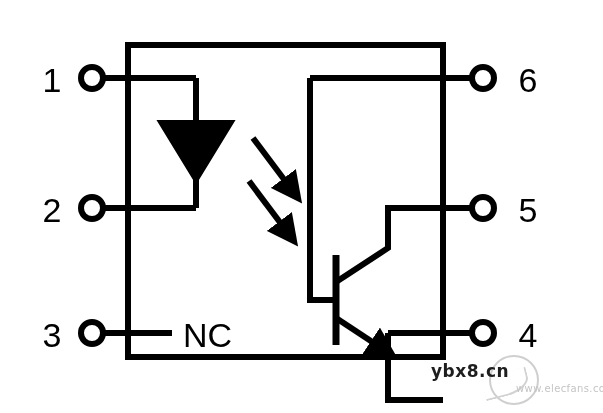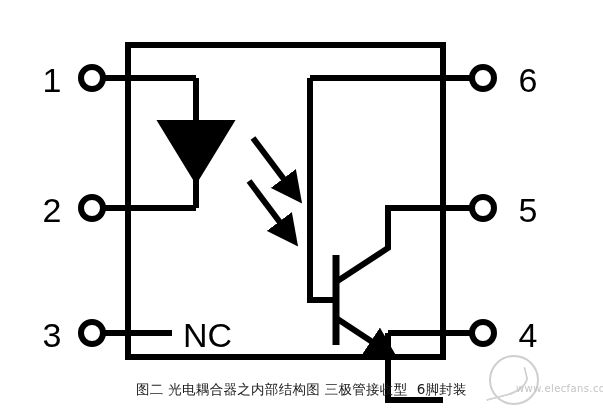--- a/index.html
+++ b/index.html
@@ -163,17 +163,17 @@
     <text class="pin-num" x="528" y="92" text-anchor="middle">6</text>
     <text class="pin-num" x="528" y="222" text-anchor="middle">5</text>
     <text class="pin-num" x="528" y="347" text-anchor="middle">4</text>
 
     <text class="nc-text" x="183" y="347" text-anchor="start">NC</text>
 
   </svg>
 
   <div class="wm wm-cn-circle"></div>
   <div class="wm wm-cn-swoosh"></div>
+  <div class="wm wm-ybx8">ybx8.cn</div>
   <div class="wm wm-brand-url">www.elecfans.com</div>
 
-  <div class="caption">图二 光电耦合器之内部结构图 三极管接收型  6脚封装</div>
 
 </div>
 
 </body></html>

